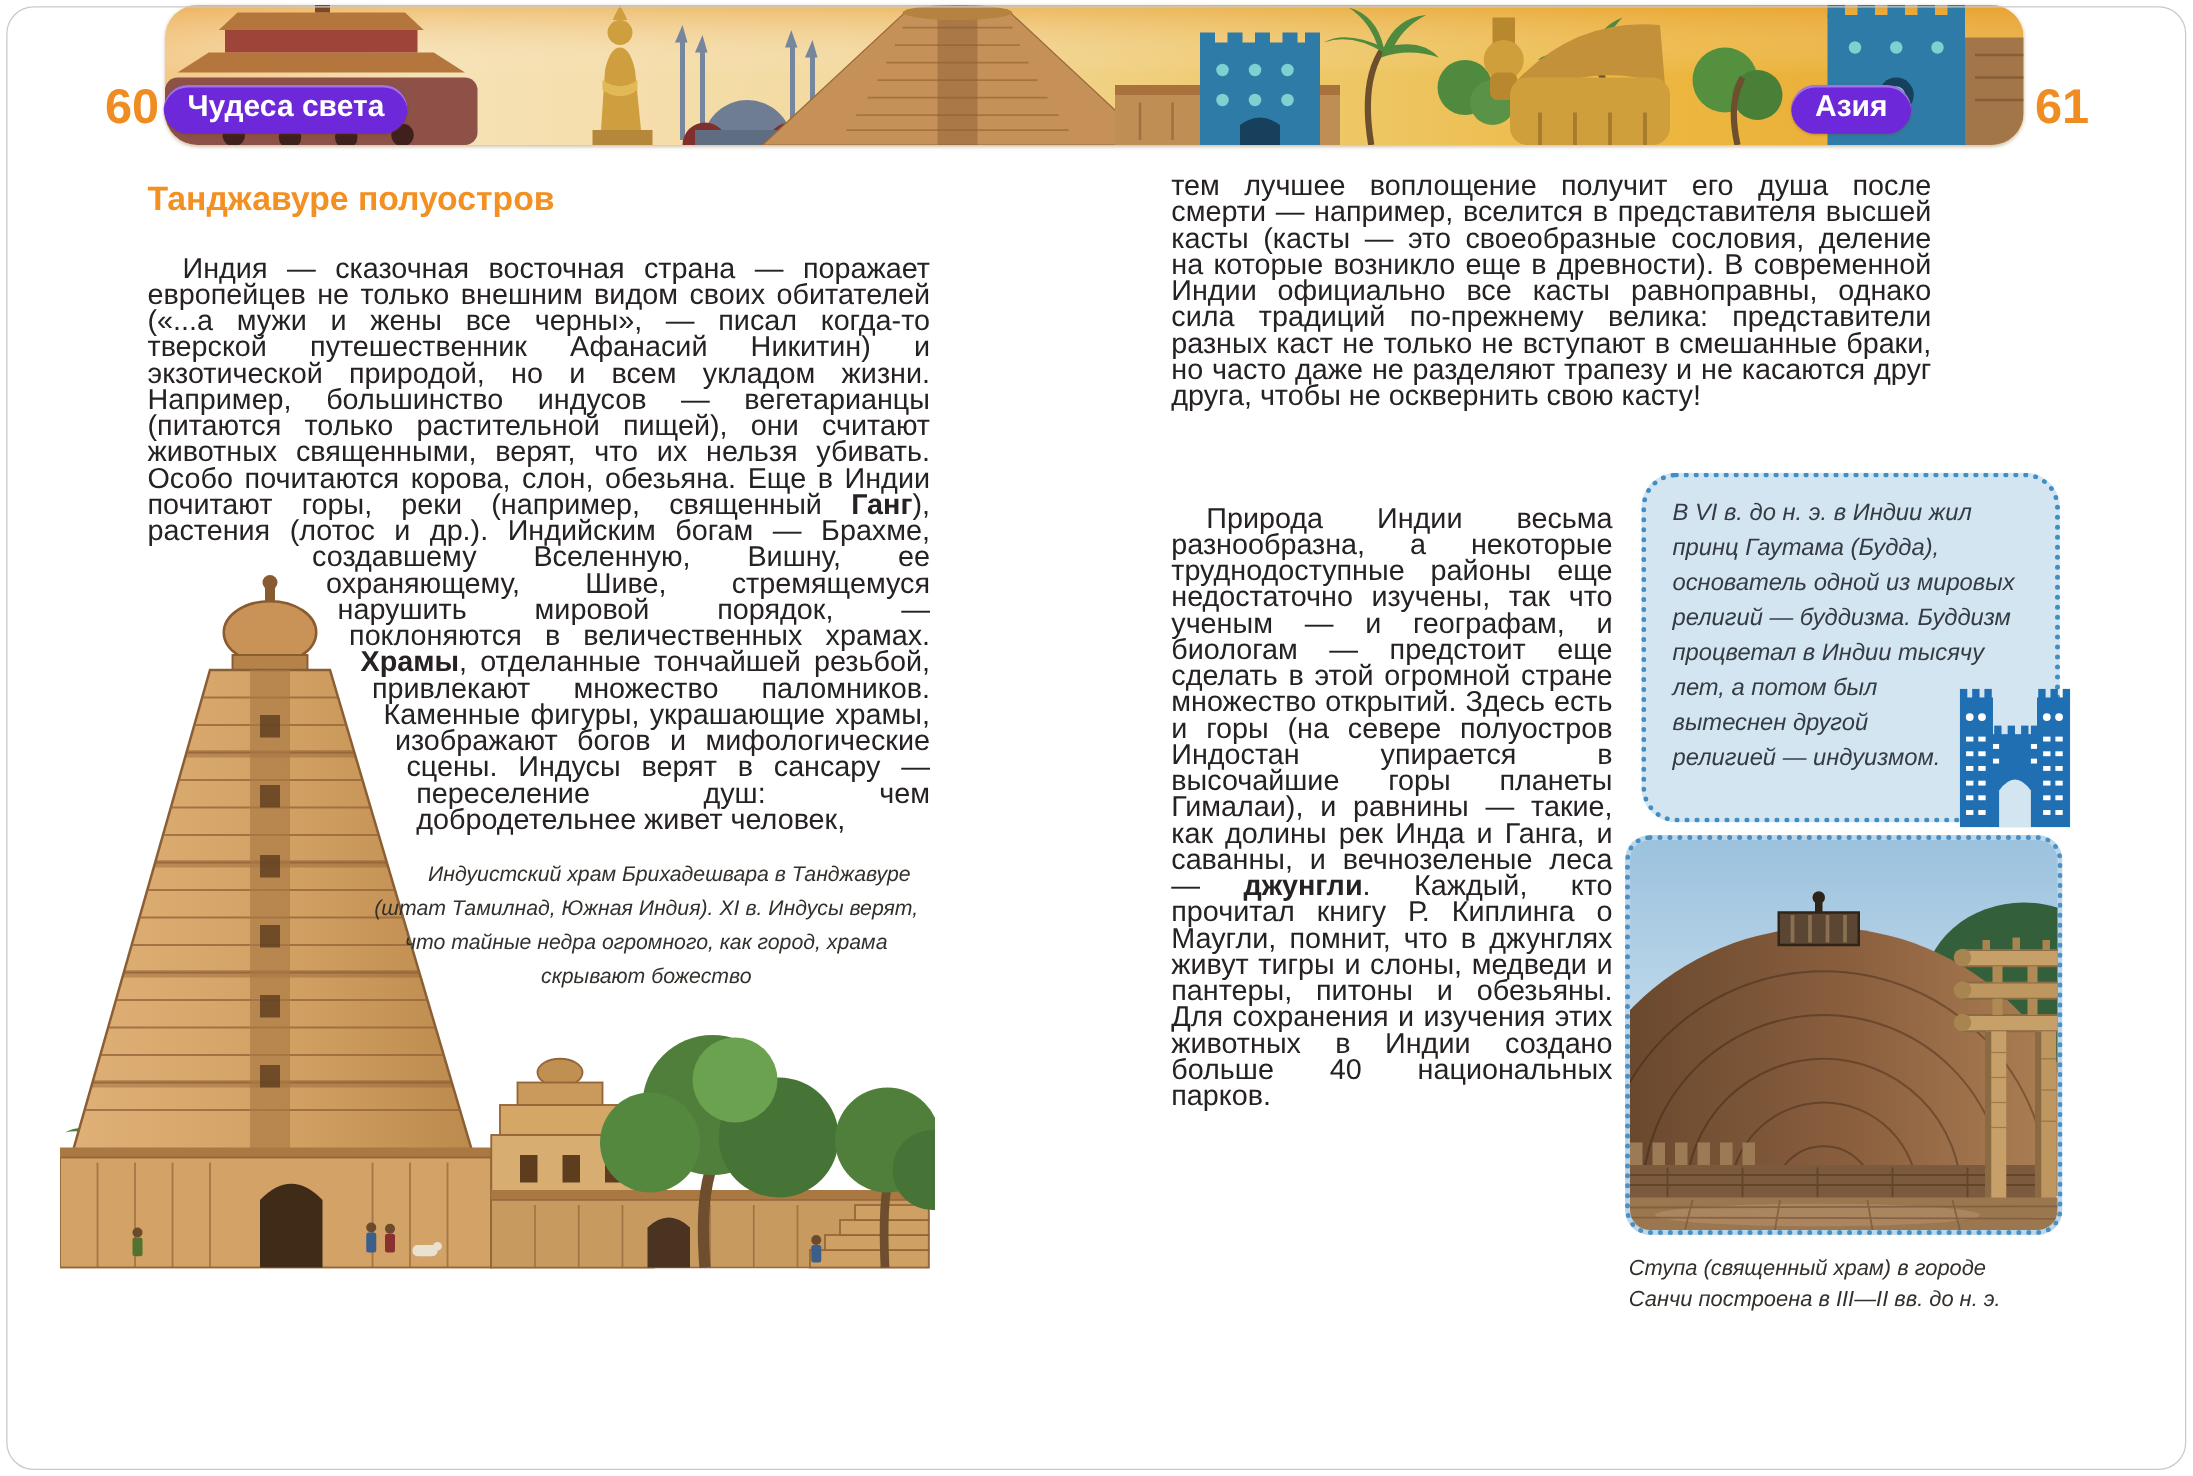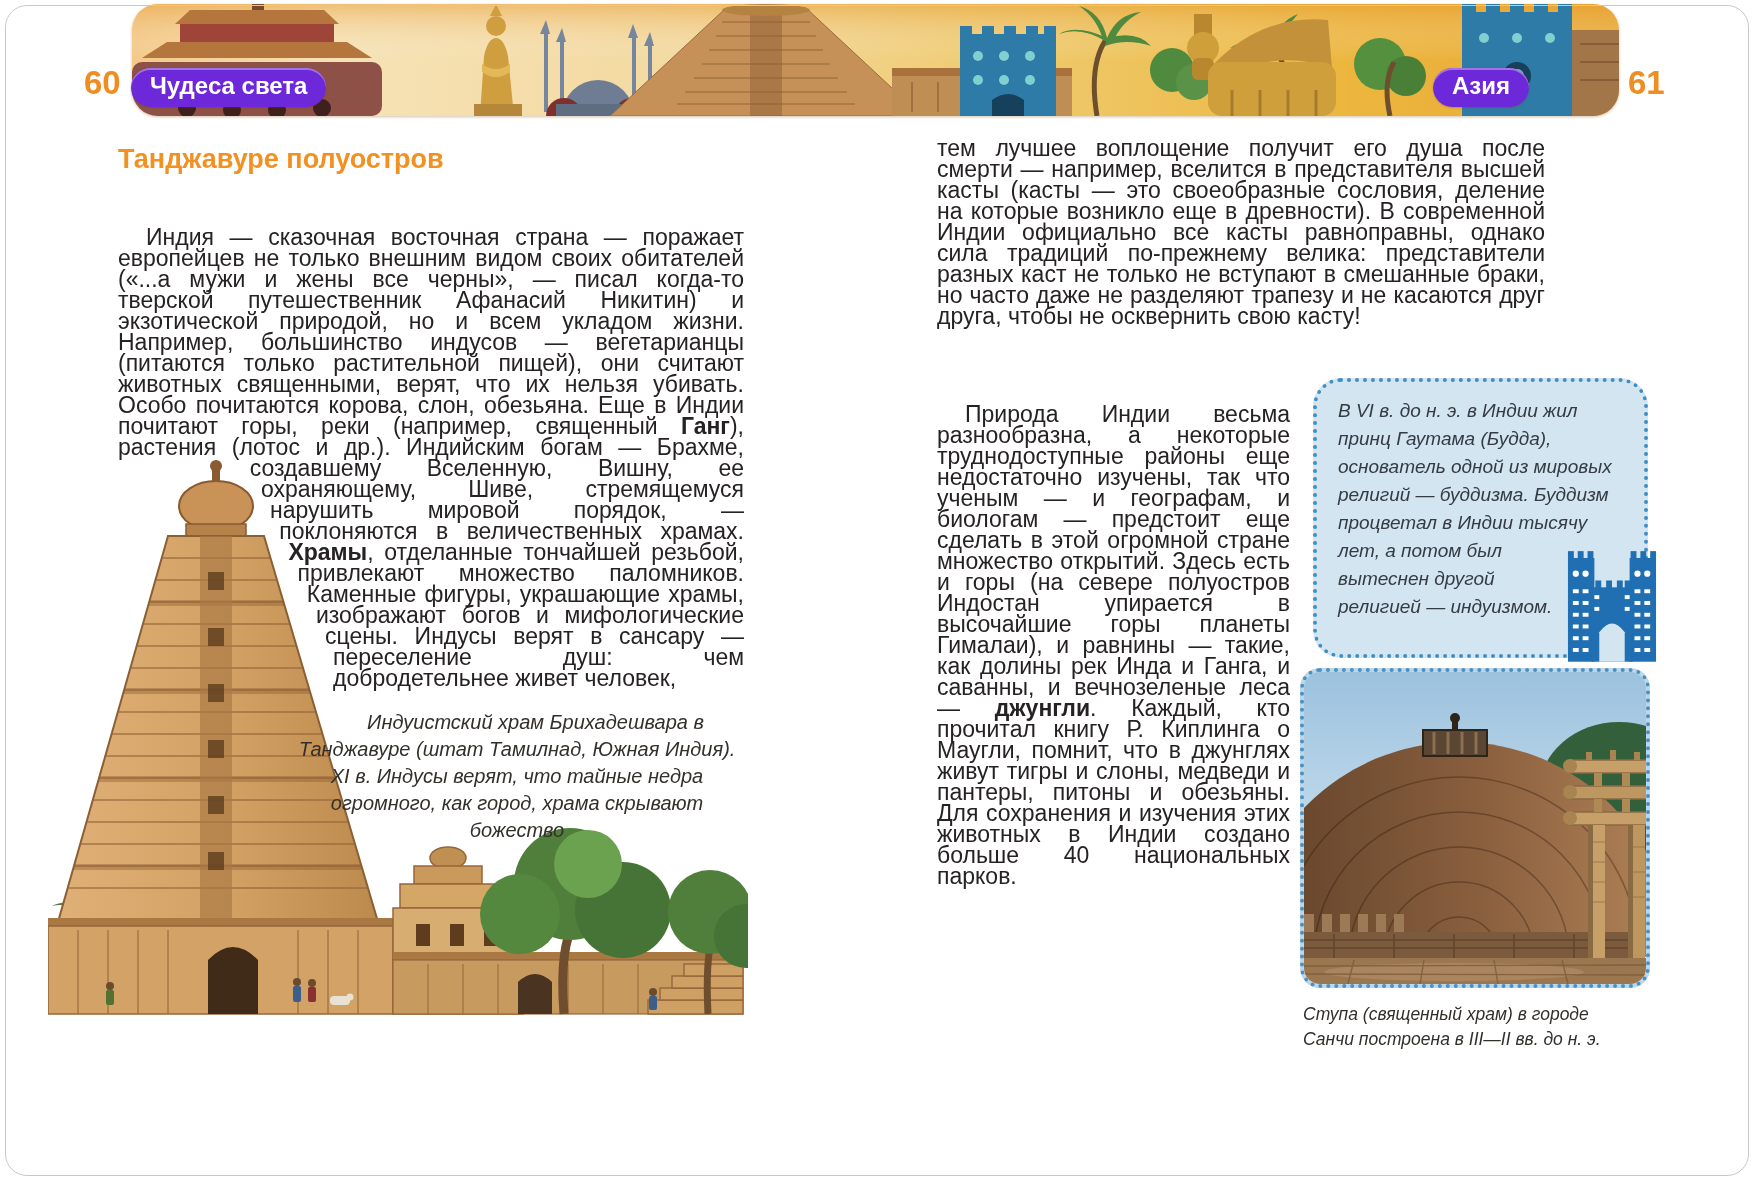--- a/index.html
+++ b/index.html
@@ -2,35 +2,35 @@
 <html><head>
 <meta charset="utf-8">
 <style>
   html,body{margin:0;padding:0;background:#fff;}
   body{width:1754px;height:1181px;overflow:hidden;font-family:"Liberation Sans","DejaVu Sans",sans-serif;}
   .spread{position:relative;width:1754px;height:1181px;background:#fff;}
   .page-frame{position:absolute;inset:5px;border:1px solid #c9c9c9;border-radius:22px;pointer-events:none;}
 
   
   .banner{position:absolute;left:132px;top:4px;width:1487px;height:112px;border-radius:26px;overflow:hidden;box-shadow:0 1px 3px rgba(120,80,20,.35);}
-  .pagenum{position:absolute;top:64px;font-size:33px;font-weight:bold;color:#ef8d22;}
+  .pagenum{position:absolute;top:64px;font-size:39px;font-weight:bold;color:#ef8d22;}
   .pagenum.left{left:84px;}
   .pagenum.right{left:1628px;}
   .badge{position:absolute;top:68px;background:#6d28d9;color:#fff;font-weight:bold;font-size:24px;padding:4px 19px 7px;border-radius:21px;box-shadow:inset 0 2px 0 rgba(255,255,255,.35), 0 1px 2px rgba(120,60,0,.3);white-space:nowrap;}
   .badge.left{left:131px;}
   .badge.right{left:1433px;text-align:center;}
 
   
   .heading{position:absolute;left:118px;top:144px;font-size:27px;font-weight:bold;color:#f29022;}
-  .left-col{position:absolute;left:118px;top:204px;width:626px;z-index:2;margin-top:23px;}
+  .left-col{position:absolute;left:118px;top:204px;width:626px;z-index:2;}
   .body-text{font-size:23px;line-height:21px;color:#262223;text-align:justify;}
   .indent{text-indent:28px;}
   .b{font-weight:bold;}
   .temple-spacer{float:left;width:215px;height:500px;margin:0;shape-outside:polygon(0px 262px,125px 262px,215px 468px,215px 500px,0px 500px);shape-margin:12px;}
-  .temple-caption{margin:20px 0 0 178px;width:442px;text-align:center;font-style:italic;font-size:20px;line-height:27px;color:#332f2b;}
+  .temple-caption{margin:20px 0 0 178px;width:442px;text-align:center;font-style:italic;font-size:17px;line-height:27px;color:#332f2b;}
   .temple-illustration{position:absolute;left:48px;top:452px;width:700px;height:565px;z-index:1;}
 
   
   .right-para1{position:absolute;left:937px;top:138px;width:608px;z-index:2;}
   .nature-col{position:absolute;left:937px;top:404px;width:353px;z-index:2;}
   .fact-box{position:absolute;left:1313px;top:378px;width:335px;height:280px;box-sizing:border-box;background:#d3e5f1;border:4px dotted #3f8ec5;border-radius:28px;padding:15px 16px 8px 21px;z-index:2;}
   .fact-text{font-style:italic;font-size:19px;line-height:28px;color:#343b42;text-align:left;}
   .gate-spacer{float:right;width:95px;height:246px;shape-outside:polygon(20px 152px,95px 152px,95px 246px,20px 246px);}
   .gate-icon{position:absolute;right:-14px;bottom:-8px;width:92px;height:118px;z-index:3;}
   .stupa-figure{position:absolute;left:1300px;top:668px;width:350px;height:320px;box-sizing:border-box;border:4px dotted #4a90c4;border-radius:20px;overflow:hidden;background:#bcd7ea;z-index:2;}

